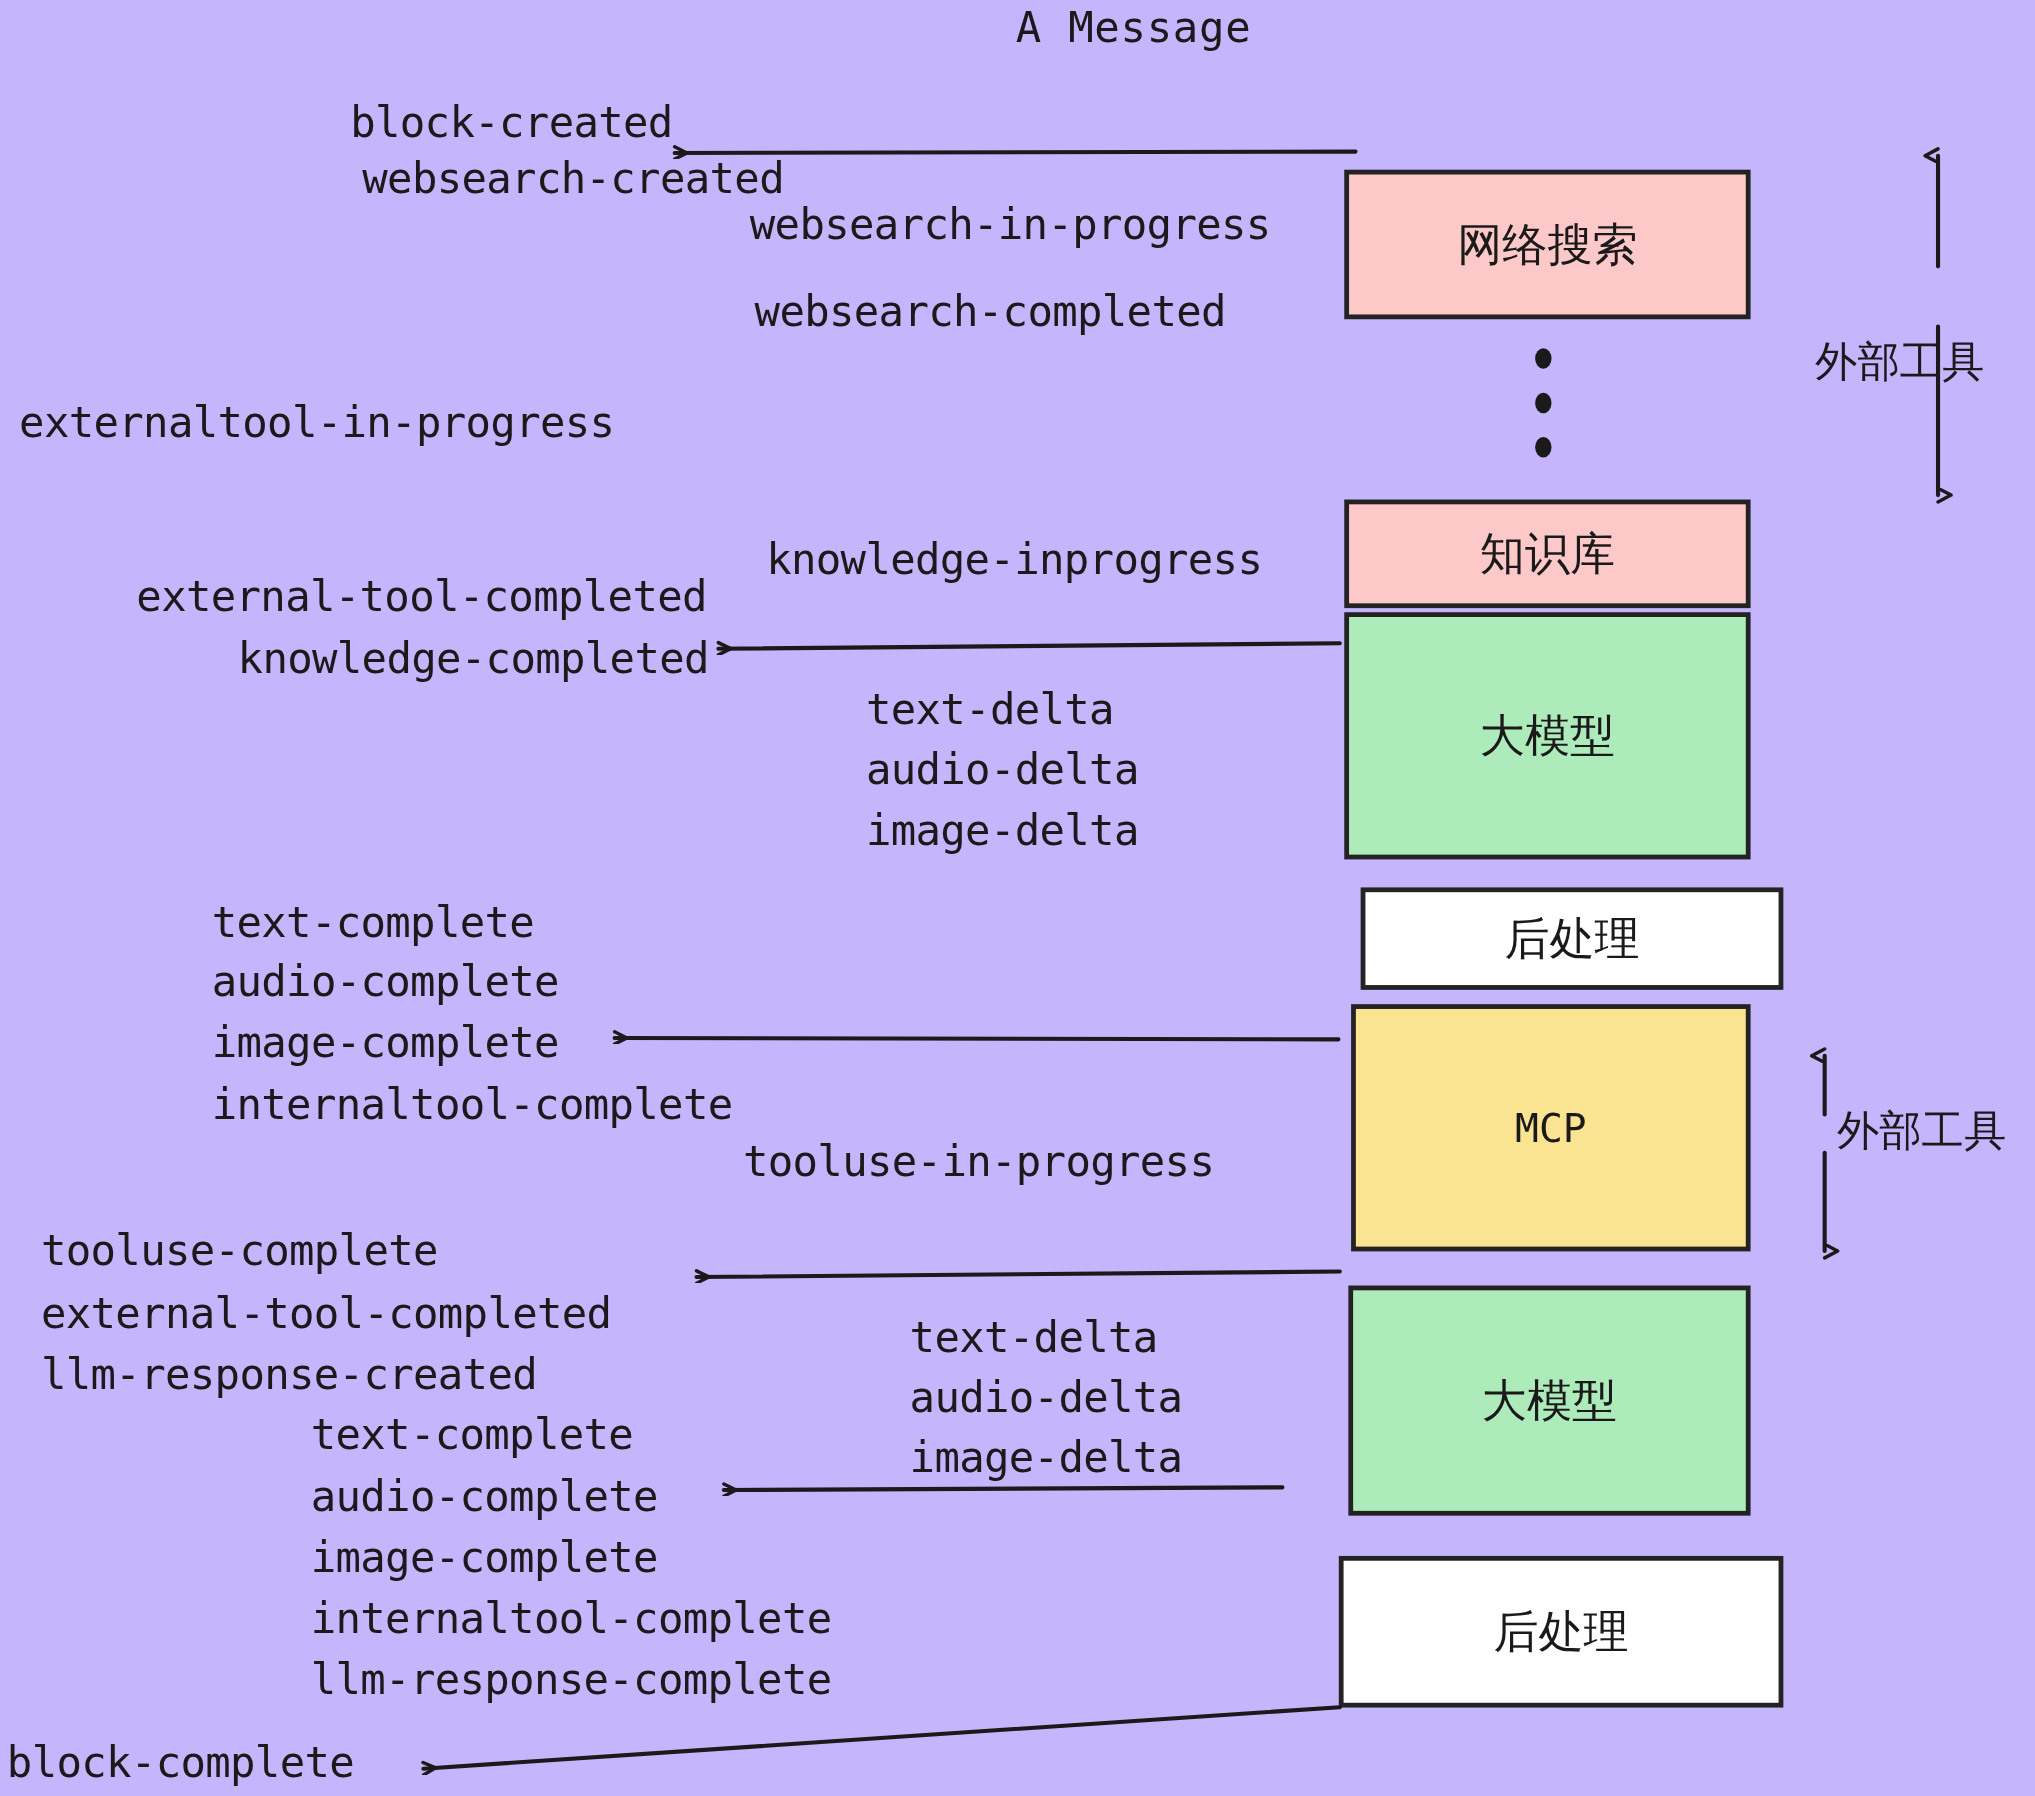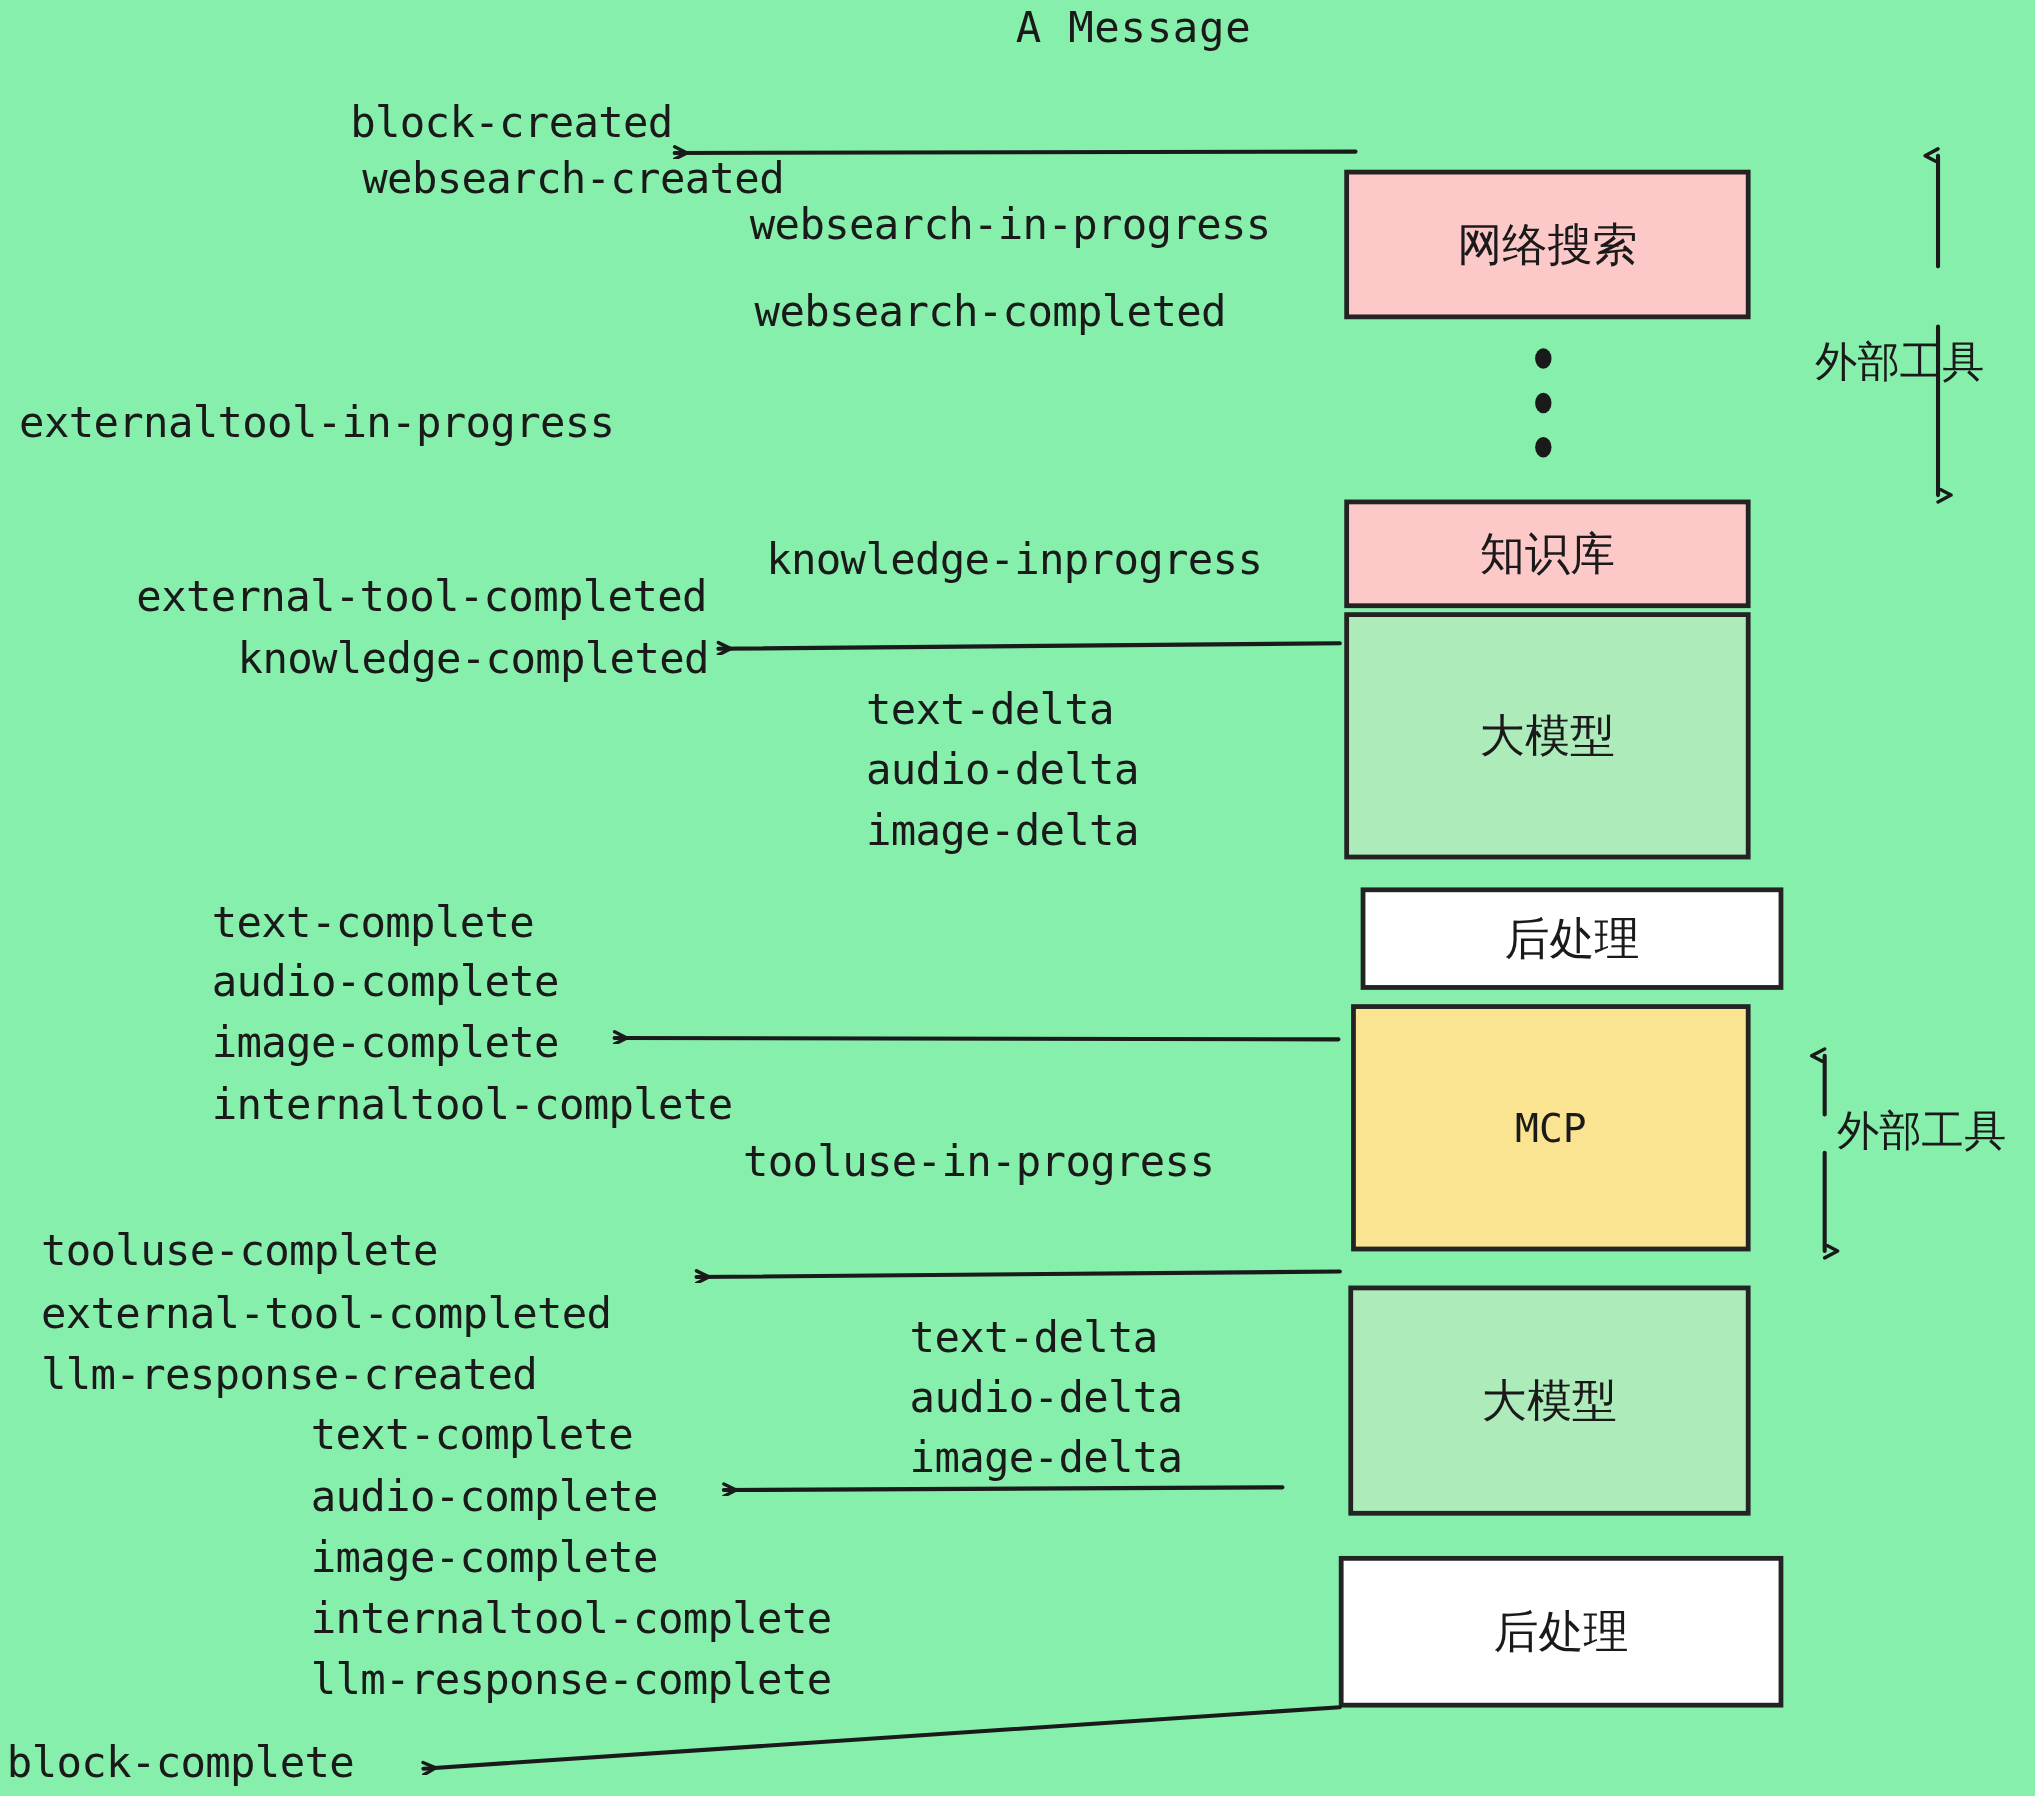--- a/index.html
+++ b/index.html
@@ -10,21 +10,21 @@
   body {
     width: 2035px;
     height: 1796px;
     font-family: "DejaVu Sans Mono", monospace;
     overflow: hidden;
   }
   #stage {
     position: relative;
     width: 2035px;
     height: 1796px;
-    background: #86efac;
+    background: #c4b5fd;
   }
   svg#diagram {
     position: absolute;
     left: 0;
     top: 0;
     width: 2035px;
     height: 1796px;
   }
   .evt {
     font-family: "DejaVu Sans Mono", monospace;

